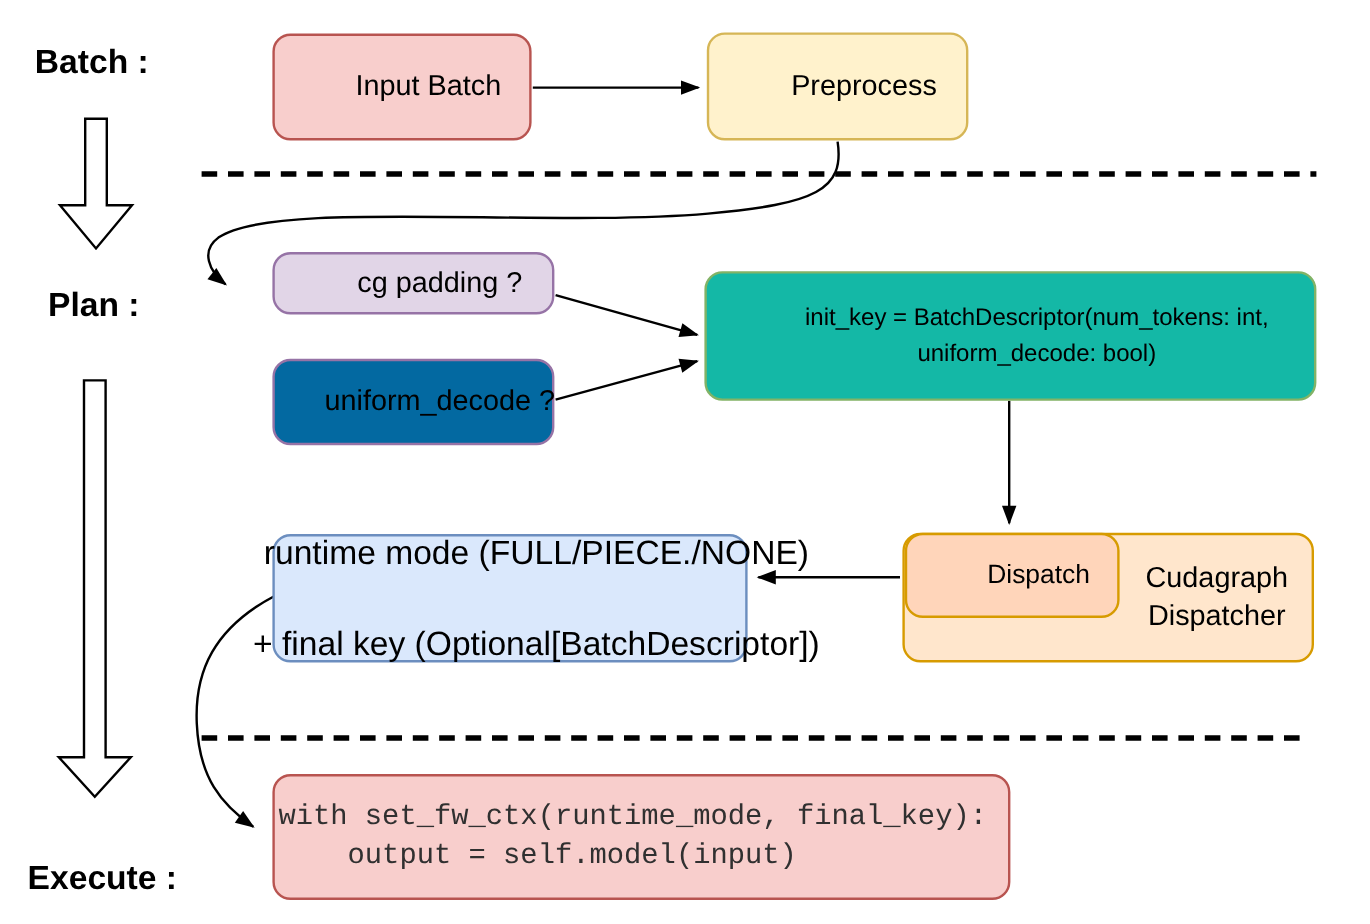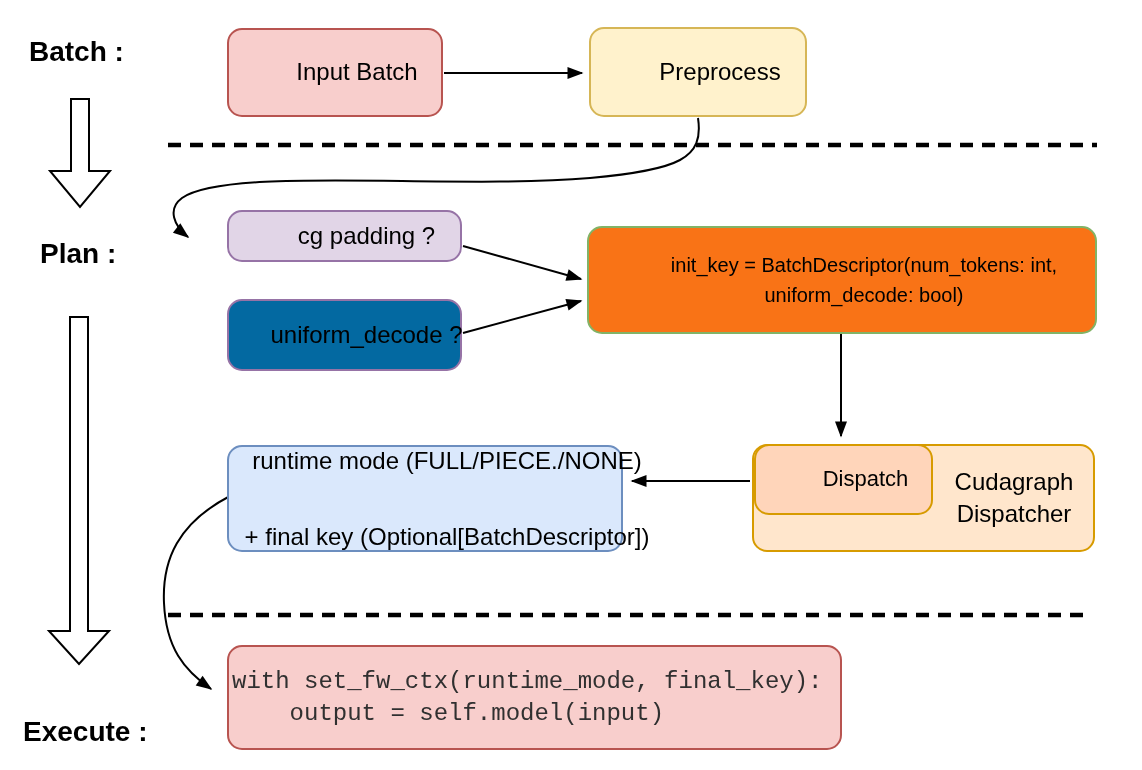--- a/index.html
+++ b/index.html
@@ -29,21 +29,21 @@
     align-items:center;
     justify-content:center;
     text-align:center;
     color:#000000;
     font-size:24px;
     line-height:1.2;
     padding-left:44px;
   }
   .node .line{white-space:nowrap;}
   .node-init-key{font-size:20px;line-height:30px;}
-  .node-runtime{font-size:24px;line-height:28px;gap:48px;}
+  .node-runtime{font-size:28px;line-height:28px;gap:48px;}
   .node-dispatch{font-size:22px;}
   .node-cuda-label{
     position:absolute;
     display:flex;
     flex-direction:column;
     align-items:center;
     justify-content:center;
     text-align:center;
     font-size:24px;
     line-height:32px;
@@ -104,21 +104,21 @@
   </div>
 
   <div class="node" style="left: 227px; top: 210px; width: 235px; height: 52px; background-color: rgb(225, 213, 231); border-color: rgb(150, 115, 166);">
     <span class="line">cg padding ?</span>
   </div>
 
   <div class="node" style="left: 227px; top: 299px; width: 235px; height: 72px; background-color: #0369a1; border-color: rgb(150, 115, 166);">
     <span class="line">uniform_decode ?</span>
   </div>
 
-  <div class="node node-init-key" style="left: 587px; top: 226px; width: 510px; height: 108px; background-color: #f97316; border-color: rgb(130, 179, 102);">
+  <div class="node node-init-key" style="left: 587px; top: 226px; width: 510px; height: 108px; background-color: #14b8a6; border-color: rgb(130, 179, 102);">
     <span class="line">init_key = BatchDescriptor(num_tokens: int,</span>
     <span class="line">uniform_decode: bool)</span>
   </div>
 
   <div class="node" style="left: 752px; top: 444px; width: 343px; height: 108px; background-color: rgb(255, 230, 204); border-color: rgb(215, 155, 0);">
   </div>
   <div class="node-cuda-label" style="left:933px;top:444px;width:162px;height:108px;">
     <span class="line">Cudagraph</span>
     <span class="line">Dispatcher</span>
   </div>

